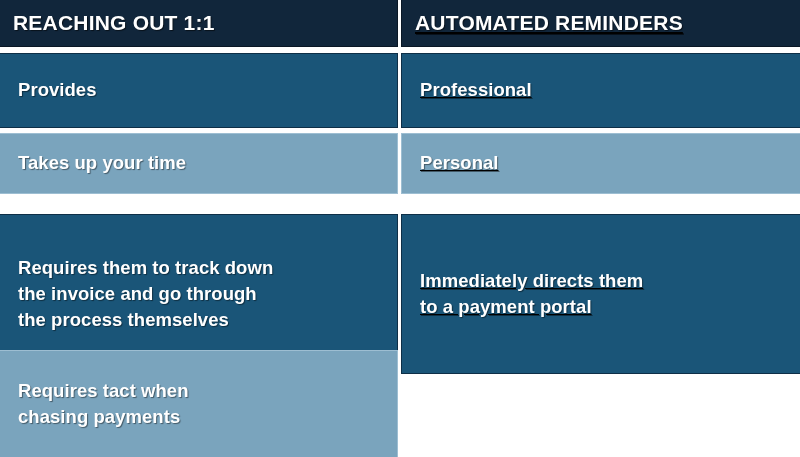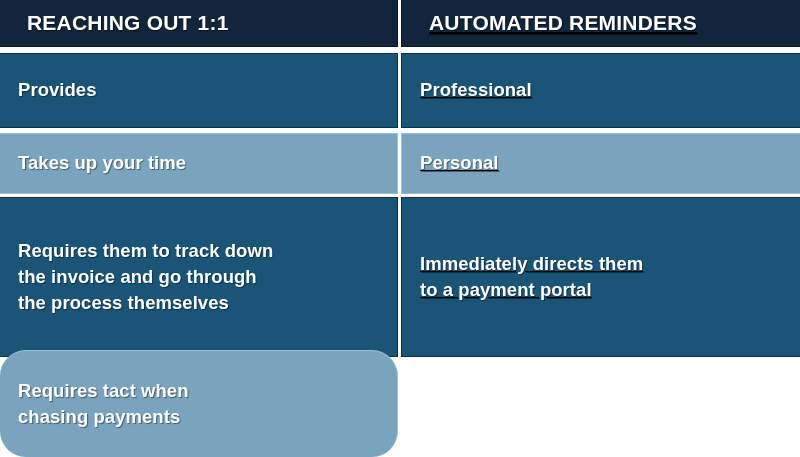--- a/index.html
+++ b/index.html
@@ -51,21 +51,21 @@
 
   
   .header-row {
     top: 0;
     height: 47px;
   }
   .header-row .cell {
     background: #11263b;
     border: 1px solid #0a1725;
     border-top: none;
-    padding: 0 0 0 27px;
+    padding: 0 0 0 13px;
   }
   .header-row .cell.cell-left { border-left: none; }
   .header-row .cell.cell-right { border-right: none; }
 
   .header-text {
     color: #ffffff;
     font-size: 21px;
     font-weight: bold;
     letter-spacing: 0.2px;
     line-height: 1.1;
@@ -96,24 +96,24 @@
     font-weight: bold;
     line-height: 1.42;
     letter-spacing: 0.05px;
     text-shadow: 1px 1px 1px rgba(0,0,0,0.45);
     white-space: pre-line;
   }
 
   
   #row-1 { top: 53px;  height: 75px;  }
   #row-2 { top: 133px; height: 61px;  }
-  #row-3 { top: 197px; height: 160px; }
+  #row-3 { top: 214px; height: 160px; }
   #row-4 { top: 350px; height: 107px; }
 
-  #row-4 .cell { border-bottom: none; border-radius: 26px; }
+  #row-4 .cell { border-bottom: none; }
 
   
   #column-divider {
     position: absolute;
     top: 0;
     left: 398px;
     width: 3px;
     height: 457px;
     background: #ffffff;
     pointer-events: none;

